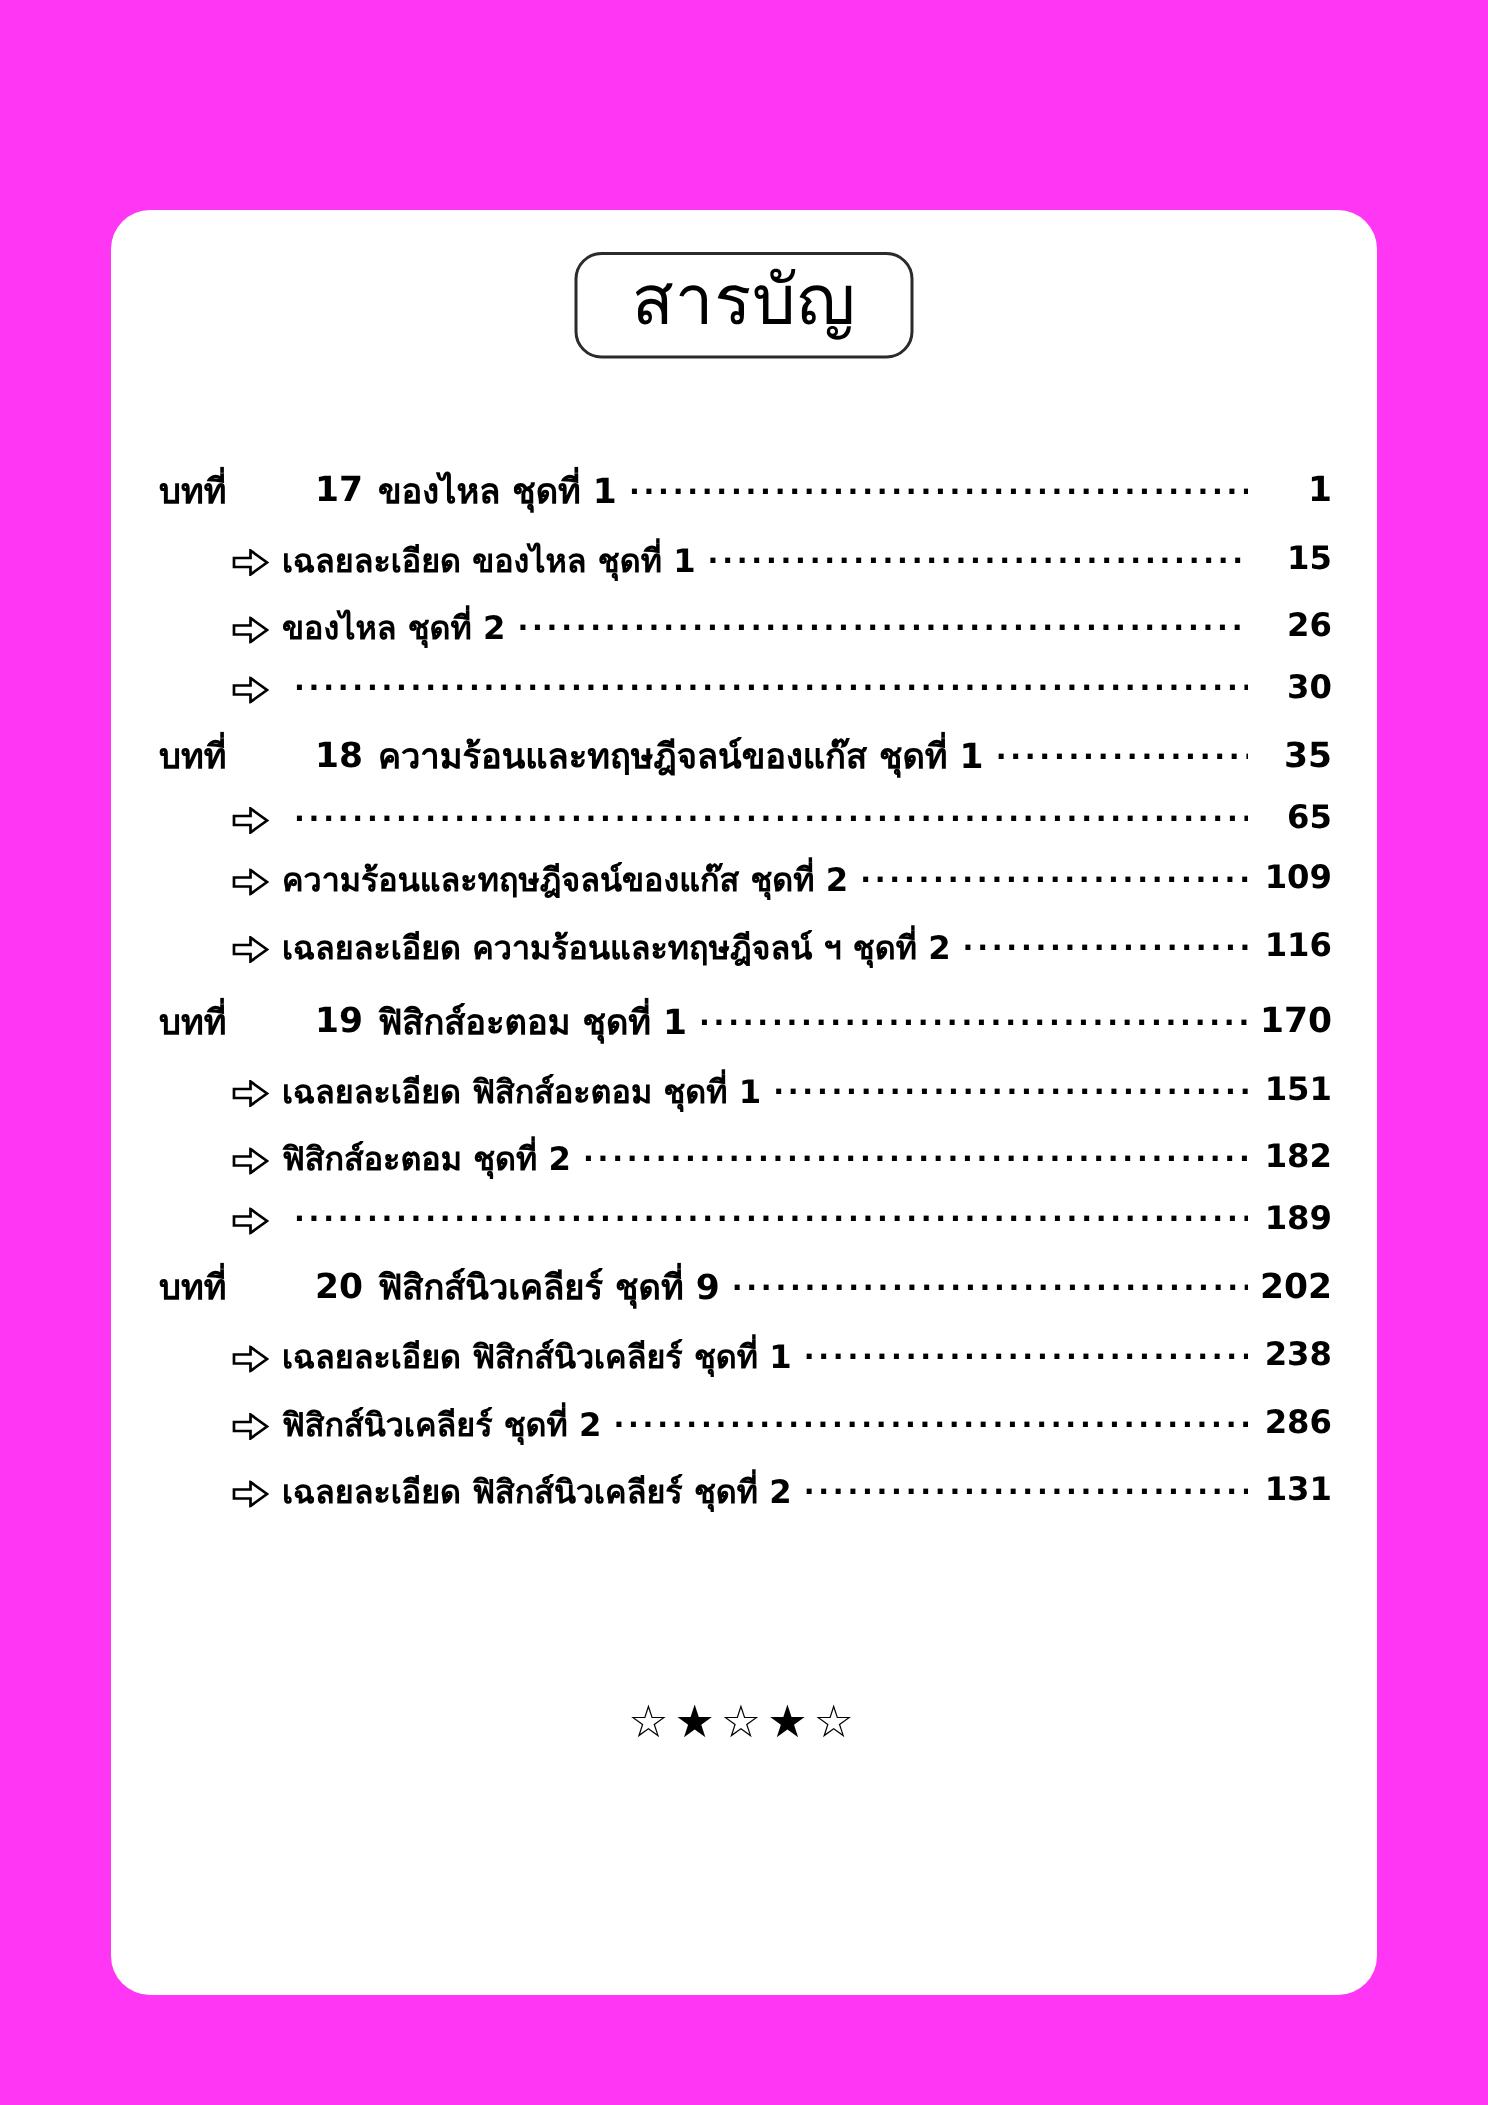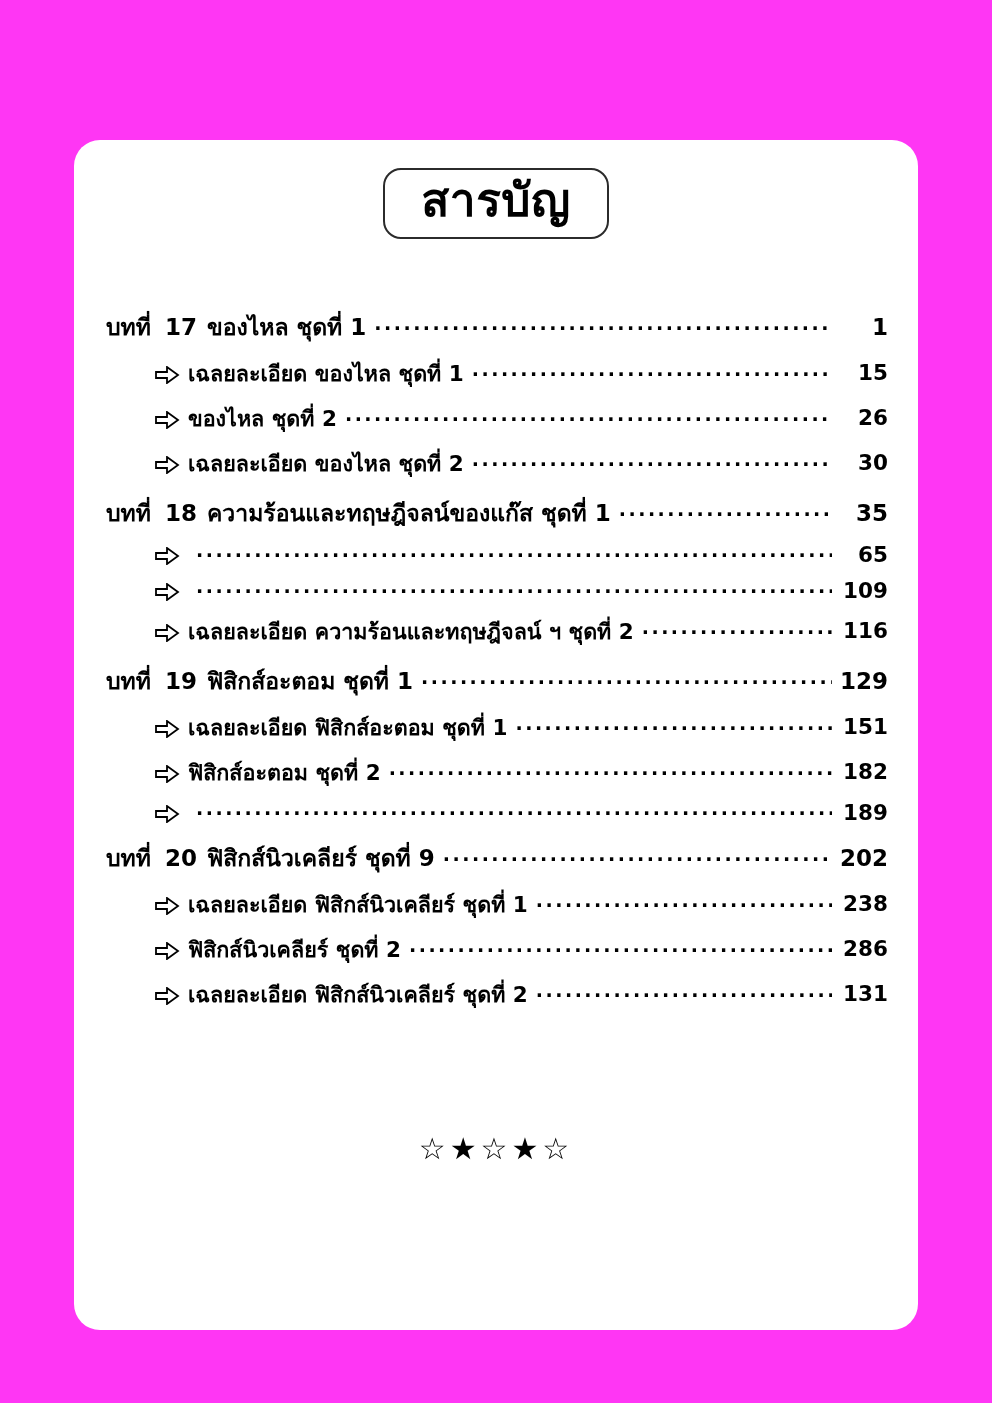--- a/index.html
+++ b/index.html
@@ -25,21 +25,21 @@
     margin-top: 28px;
   }
   .title-box {
     border: 2px solid #2b2b2b;
     border-radius: 18px;
     padding: 4px 36px 10px 36px;
     background: #ffffff;
   }
   .title-text {
     font-size: 46px;
-    font-weight: bold;
+    font-weight: normal;
     color: #000;
     line-height: 1.15;
     letter-spacing: 0.5px;
   }
   .toc {
     margin: 70px 30px 0 30px;
   }
   .row {
     display: flex;
     align-items: center;
@@ -52,20 +52,21 @@
     font-weight: bold;
     margin-top: 15px;
     margin-bottom: 3px;
     padding-left: 2px;
   }
   .row.chapter .label-chap {
     margin-right: 14px;
   }
   .row.chapter .num {
     margin-right: 10px;
+    margin-left: 45px;
   }
   
   .row.sub {
     font-size: 21.5px;
     font-weight: bold;
     margin-top: 11px;
     padding-left: 50px;
   }
   .arrow-icon {
     display: inline-block;
@@ -142,21 +143,20 @@
         <span class="text">ของไหล ชุดที่ 2</span>
         <span class="dots">........................................................................................................................</span>
         <span class="page">26</span>
       </div>
       <div class="row sub">
         <span class="arrow-icon">
           <svg width="26" height="18" viewBox="0 0 26 18">
             <path d="M2 6 H13 V1 L24 9 L13 17 V12 H2 Z" fill="none" stroke="#000" stroke-width="1.8" stroke-linejoin="miter"></path>
           </svg>
         </span>
-        <span class="text">เฉลยละเอียด ของไหล ชุดที่ 2</span>
         <span class="dots">........................................................................................................................</span>
         <span class="page">30</span>
       </div>
       <div class="row chapter">
         <span class="label-chap">บทที่</span>
         <span class="num">18</span>
         <span class="text">ความร้อนและทฤษฎีจลน์ของแก๊ส  ชุดที่ 1</span>
         <span class="dots">........................................................................................................................</span>
         <span class="page">35</span>
       </div>
@@ -168,39 +168,40 @@
         </span>
         <span class="dots">........................................................................................................................</span>
         <span class="page">65</span>
       </div>
       <div class="row sub">
         <span class="arrow-icon">
           <svg width="26" height="18" viewBox="0 0 26 18">
             <path d="M2 6 H13 V1 L24 9 L13 17 V12 H2 Z" fill="none" stroke="#000" stroke-width="1.8" stroke-linejoin="miter"></path>
           </svg>
         </span>
+        <span class="text">ความร้อนและทฤษฎีจลน์ของแก๊ส  ชุดที่ 2</span>
         <span class="dots">........................................................................................................................</span>
         <span class="page">109</span>
       </div>
       <div class="row sub">
         <span class="arrow-icon">
           <svg width="26" height="18" viewBox="0 0 26 18">
             <path d="M2 6 H13 V1 L24 9 L13 17 V12 H2 Z" fill="none" stroke="#000" stroke-width="1.8" stroke-linejoin="miter"></path>
           </svg>
         </span>
         <span class="text">เฉลยละเอียด ความร้อนและทฤษฎีจลน์ ฯ ชุดที่ 2</span>
         <span class="dots">........................................................................................................................</span>
         <span class="page">116</span>
       </div>
       <div class="row chapter">
         <span class="label-chap">บทที่</span>
         <span class="num">19</span>
         <span class="text">ฟิสิกส์อะตอม ชุดที่ 1</span>
         <span class="dots">........................................................................................................................</span>
-        <span class="page">129</span>
+        <span class="page">170</span>
       </div>
       <div class="row sub">
         <span class="arrow-icon">
           <svg width="26" height="18" viewBox="0 0 26 18">
             <path d="M2 6 H13 V1 L24 9 L13 17 V12 H2 Z" fill="none" stroke="#000" stroke-width="1.8" stroke-linejoin="miter"></path>
           </svg>
         </span>
         <span class="text">เฉลยละเอียด ฟิสิกส์อะตอม ชุดที่ 1</span>
         <span class="dots">........................................................................................................................</span>
         <span class="page">151</span>

